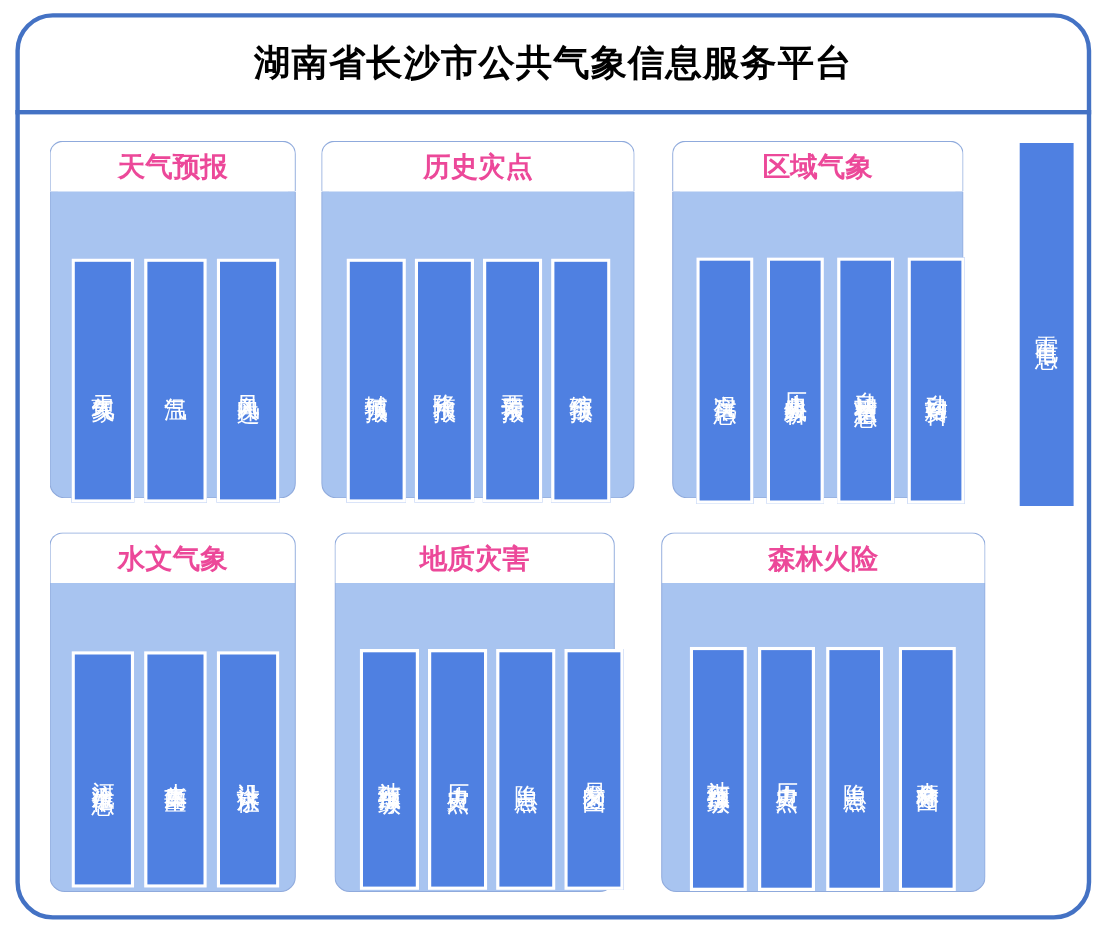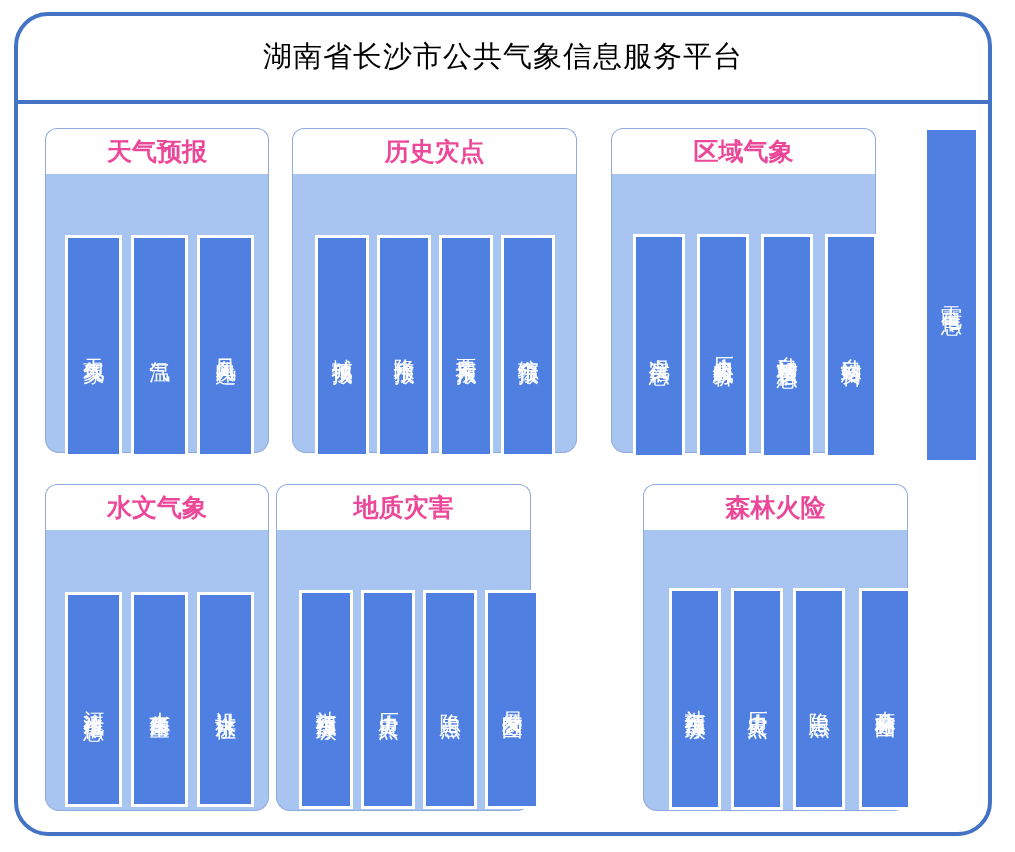--- a/index.html
+++ b/index.html
@@ -42,22 +42,22 @@
     height: 92px;
     box-sizing: border-box;
     border-bottom: 4px solid #4472C4;
     display: flex;
     align-items: center;
     justify-content: center;
     pointer-events: none;
   }
 
   .platform-title {
-    font-size: 29px;
-    font-weight: normal;
+    font-size: 33px;
+    font-weight: bold;
     color: #000000;
     letter-spacing: 1px;
     line-height: 1;
     white-space: nowrap;
   }
 
   
   .group-box {
     position: absolute;
     box-sizing: border-box;
@@ -222,41 +222,41 @@
       </div>
       <div class="item-bar" style="left:85px; top:62px; width:57px; height:215px;">
         <span class="vtext">水库集雨量</span>
       </div>
       <div class="item-bar" style="left:151px; top:62px; width:57px; height:215px;">
         <span class="vtext">设计洪水位</span>
       </div>
     </div>
   </div>
 
-  <div class="group-box" style="left:276px; top:484px; width:255px; height:327px;">
+  <div class="group-box" style="left:304px; top:484px; width:255px; height:327px;">
     <div class="group-head">
       <span class="group-title">地质灾害</span>
     </div>
     <div class="group-body">
       <div class="item-bar" style="left:22px; top:60px; width:54px; height:219px;">
         <span class="vtext">站点预报等级</span>
       </div>
       <div class="item-bar" style="left:84px; top:60px; width:54px; height:219px;">
         <span class="vtext">历史灾点</span>
       </div>
       <div class="item-bar" style="left:146px; top:60px; width:54px; height:219px;">
         <span class="vtext">隐患点</span>
       </div>
       <div class="item-bar" style="left:208px; top:60px; width:54px; height:219px;">
         <span class="vtext">易发分区图</span>
       </div>
     </div>
   </div>
 
-  <div class="group-box" style="left:601px; top:484px; width:265px; height:327px;margin-left:42px;">
+  <div class="group-box" style="left:601px; top:484px; width:295px; height:327px;">
     <div class="group-head">
       <span class="group-title">森林火险</span>
     </div>
     <div class="group-body">
       <div class="item-bar" style="left:25px; top:58px; width:52px; height:222px;">
         <span class="vtext">站点预报等级</span>
       </div>
       <div class="item-bar" style="left:87px; top:58px; width:52px; height:222px;">
         <span class="vtext">历史灾点</span>
       </div>

